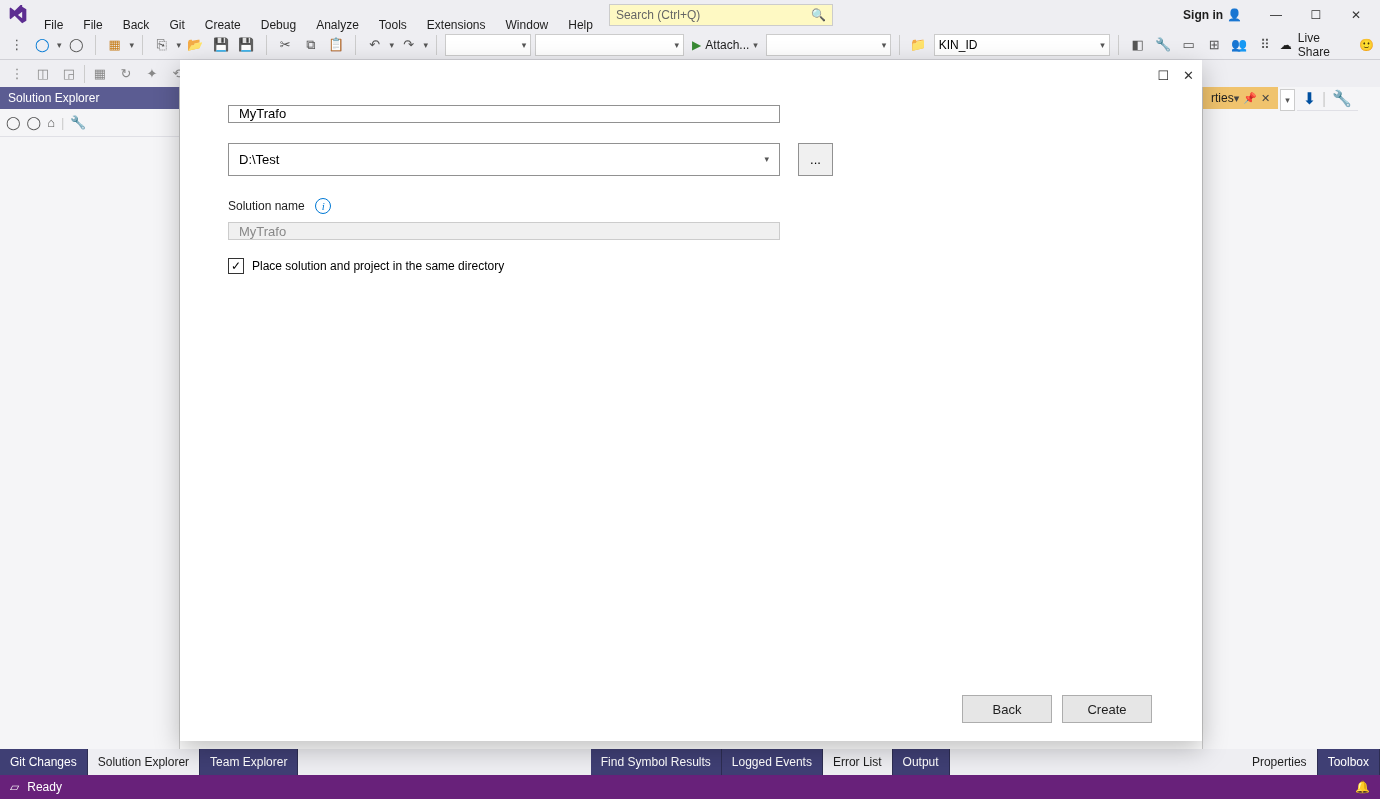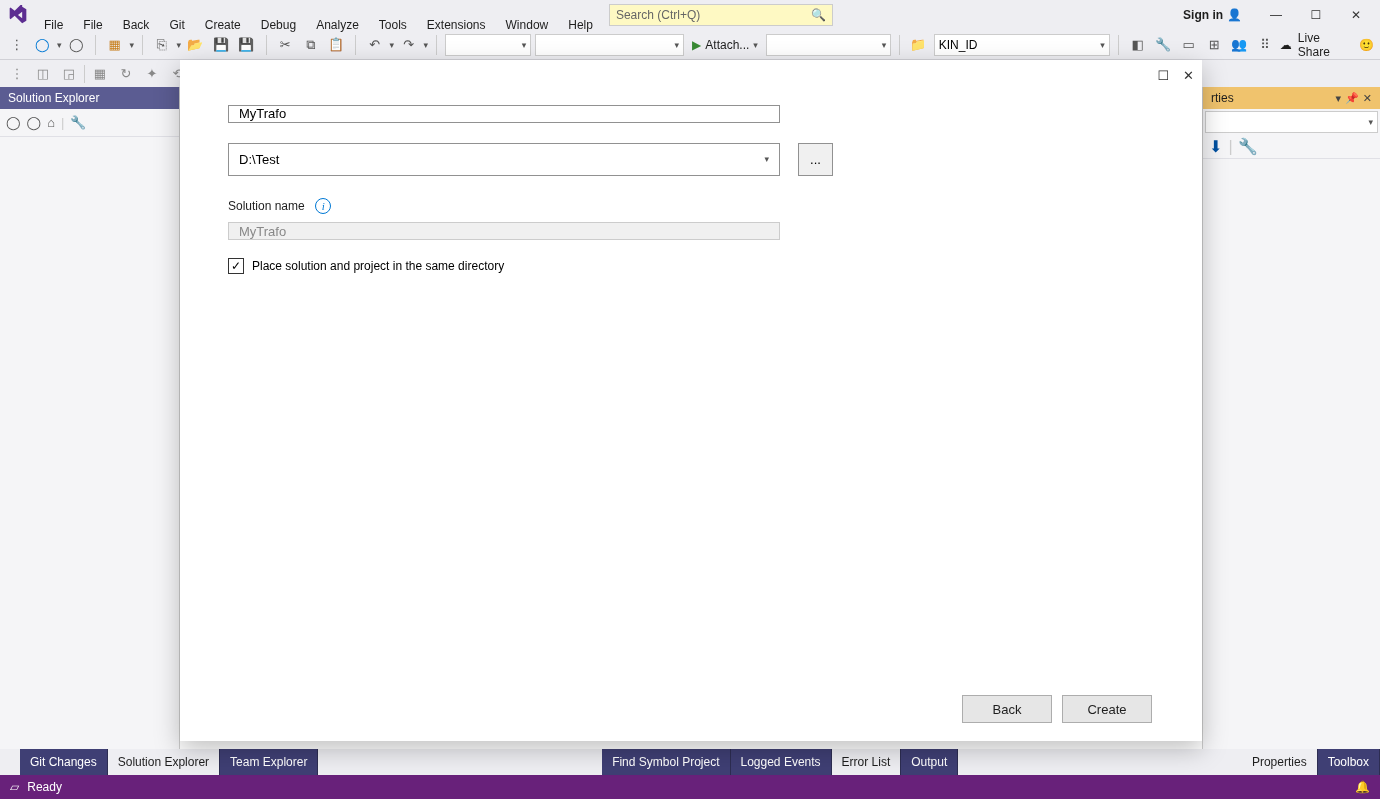--- a/index.html
+++ b/index.html
@@ -29,21 +29,21 @@
 
 .mainarea { display:flex; height: calc(100% - 30px - 30px - 27px - 26px - 24px); position:relative;}
 
 .solpanel { width: 180px; background:#f5f5f7; border-right:1px solid #ccc; display:flex; flex-direction:column;}
 .solpanel .header { background:#5b5c92; color:#fff; font-size:12px; padding:3px 8px; height:22px; display:flex; align-items:center;}
 .solpanel .tb { height:28px; display:flex; align-items:center; padding:0 6px; gap:6px; border-bottom:1px solid #e0e0e6;}
 .solpanel .tb span{color:#555;font-size:13px;}
 
 .center { flex:1; background:#fff; }
 
-.proppanel { width: 178px; background:#f5f5f7; border-left:1px solid #ccc; display:flex; flex-direction:column; position:relative;}
+.proppanel { width: 178px; background:#f5f5f7; border-left:1px solid #ccc; display:flex; flex-direction:row; position:relative;}
 .proppanel .header { background:#f0c36d; color:#1e1e1e; font-size:12px; padding:3px 8px; height:22px; display:flex; align-items:center; justify-content:space-between;}
 .proppanel .header .icos { display:flex; gap:4px; font-size:11px; color:#444;}
 .proppanel .dd { height:22px; border:1px solid #ccc; margin:2px; background:#fff; display:flex; align-items:center; justify-content:flex-end; padding:0 4px; font-size:11px;}
 .proppanel .tb { height:24px; display:flex; align-items:center; padding:0 6px; gap:6px; border-bottom:1px solid #e0e0e6;}
 
 
 .dialog { position:absolute; left:180px; top:60px; width:1022px; height:681px; background:#fff; box-shadow:0 8px 24px rgba(0,0,0,0.25); display:flex; flex-direction:column;}
 .dialog .titlebar { height:30px; display:flex; align-items:center; justify-content:flex-end; padding:0 8px; gap:14px; }
 .dialog .titlebar span { font-size:13px; color:#333; cursor:default;}
 .dialog .content { flex:1; padding: 14px 50px 18px 48px; display:flex; flex-direction:column;}
@@ -58,21 +58,21 @@
 .dialog .info { display:inline-flex; width:16px; height:16px; border:1.5px solid #0078d4; border-radius:50%; color:#0078d4; align-items:center; justify-content:center; font-size:11px; margin-left:6px; font-style:italic; font-family:serif;}
 .dialog .chk { display:flex; align-items:center; gap:8px; font-size:12px; margin-top:4px;}
 .dialog .chk .box { width:16px; height:16px; border:1px solid #333; display:flex; align-items:center; justify-content:center; font-size:12px; background:#fff;}
 .dialog .footer { margin-top:auto; display:flex; justify-content:flex-end; gap:10px;}
 .dialog .footer button { width:90px; height:28px; background:#e6e6e6; border:1px solid #adadad; font-size:13px; color:#1e1e1e;}
 
 .bottom-tabs { height:26px; background:#eeeef2; display:flex; align-items:stretch; font-size:12px; color:#fff;}
 .bottom-tabs .tab { padding:4px 10px; background:#3f3f74; border-right:1px solid #2d2d52; display:flex; align-items:center;}
 .bottom-tabs .tab.active { background:#eeeef2; color:#1e1e1e;}
 .bottom-tabs .spacer { flex:1; background:#eeeef2;}
-.bottom-tabs .group { display:flex;margin-left:20px;}
+.bottom-tabs .group { display:flex;}
 .statusbar { height:24px; background:#68217a; color:#fff; display:flex; align-items:center; padding:0 10px; font-size:12px; justify-content:space-between;}
 .statusbar .left { display:flex; align-items:center; gap:8px;}
 .dropcaret { font-size:9px; color:#555; }
 </style>
 </head>
 <body>
 
 <div class="topbar">
   <div class="vslogo">
     <svg width="20" height="20" viewBox="0 0 24 24">
@@ -251,21 +251,21 @@
 </div>
 
 <div class="bottom-tabs">
   <div class="group">
     <div class="tab">Git Changes</div>
     <div class="tab active">Solution Explorer</div>
     <div class="tab">Team Explorer</div>
   </div>
   <div class="spacer"></div>
   <div class="group">
-    <div class="tab">Find Symbol Project</div>
+    <div class="tab">Find Symbol Results</div>
     <div class="tab">Logged Events</div>
     <div class="tab active">Error List</div>
     <div class="tab">Output</div>
   </div>
   <div class="spacer"></div>
   <div class="group">
     <div class="tab active">Properties</div>
     <div class="tab">Toolbox</div>
   </div>
 </div>

